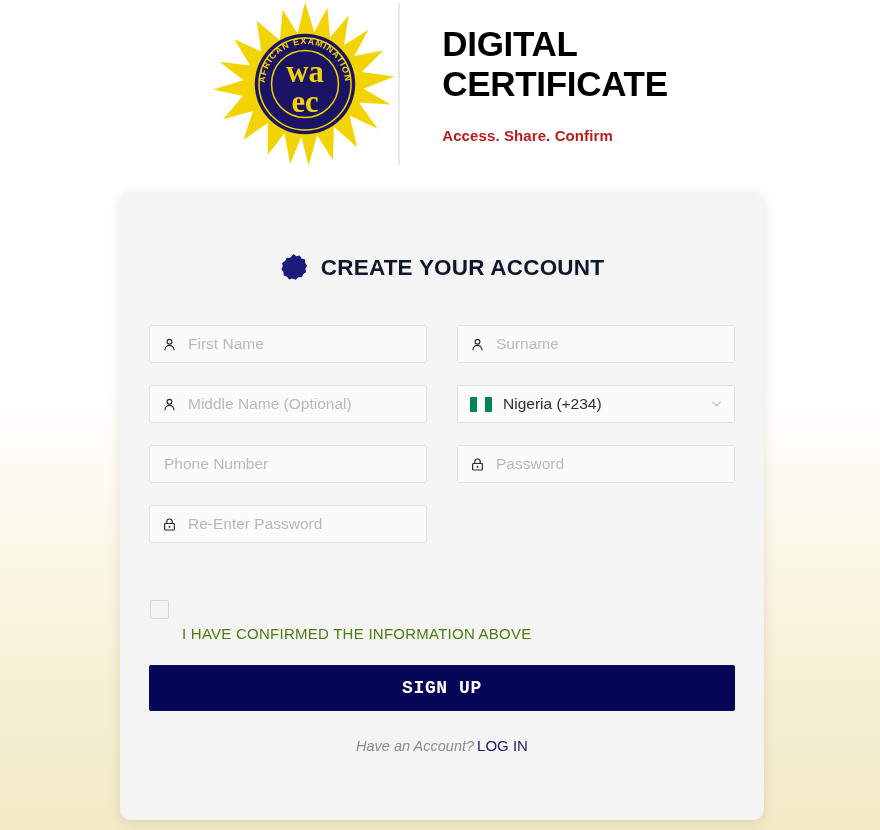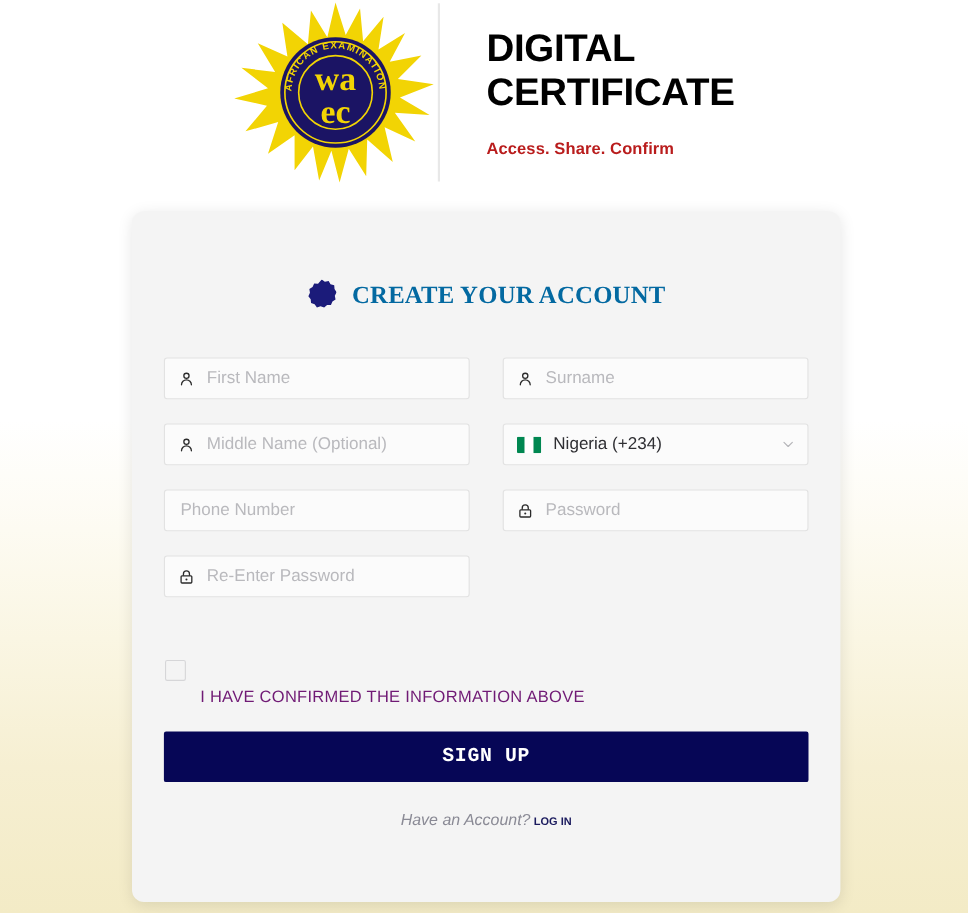--- a/index.html
+++ b/index.html
@@ -93,23 +93,22 @@
     justify-content: center;
     gap: 14px;
     margin-top: 62px;
   }
 
   .heading-badge { width: 27px; height: 27px; flex: 0 0 auto; display:block; }
 
   .card-heading-text {
     font-size: 22.5px;
     font-weight: bold;
-    color: #0369a1;
+    color: #0f172a;
     letter-spacing: 0.2px;
-    font-family: Liberation Serif, serif;
   }
 
   
   .form-grid {
     display: grid;
     grid-template-columns: 278px 278px;
     column-gap: 30px;
     row-gap: 22px;
     margin-top: 44px;
   }
@@ -180,21 +179,21 @@
     width: 19px;
     height: 19px;
     border: 1px solid #d6d6d8;
     border-radius: 2px;
     background: #f4f4f4;
     flex: 0 0 auto;
   }
 
   .confirm-label {
     font-size: 15px;
-    color: #701a75;
+    color: #4d7c0f;
     letter-spacing: 0.25px;
     white-space: nowrap;
     margin-top: 48px;
   }
 
   
   .signup-button {
     display: block;
     width: 586px;
     height: 46px;
@@ -217,22 +216,22 @@
     white-space: nowrap;
   }
 
   .footer-prompt {
     font-size: 14.5px;
     font-style: italic;
     color: #8a8a95;
   }
 
   .footer-link {
-    font-size: 10px;
-    font-weight: bold;
+    font-size: 15px;
+    font-weight: normal;
     color: #1b1b5e;
     text-decoration: none;
     margin-left: 3px;
     cursor: pointer;
   }
 </style>
 </head>
 <body>
 
 <div class="header">

